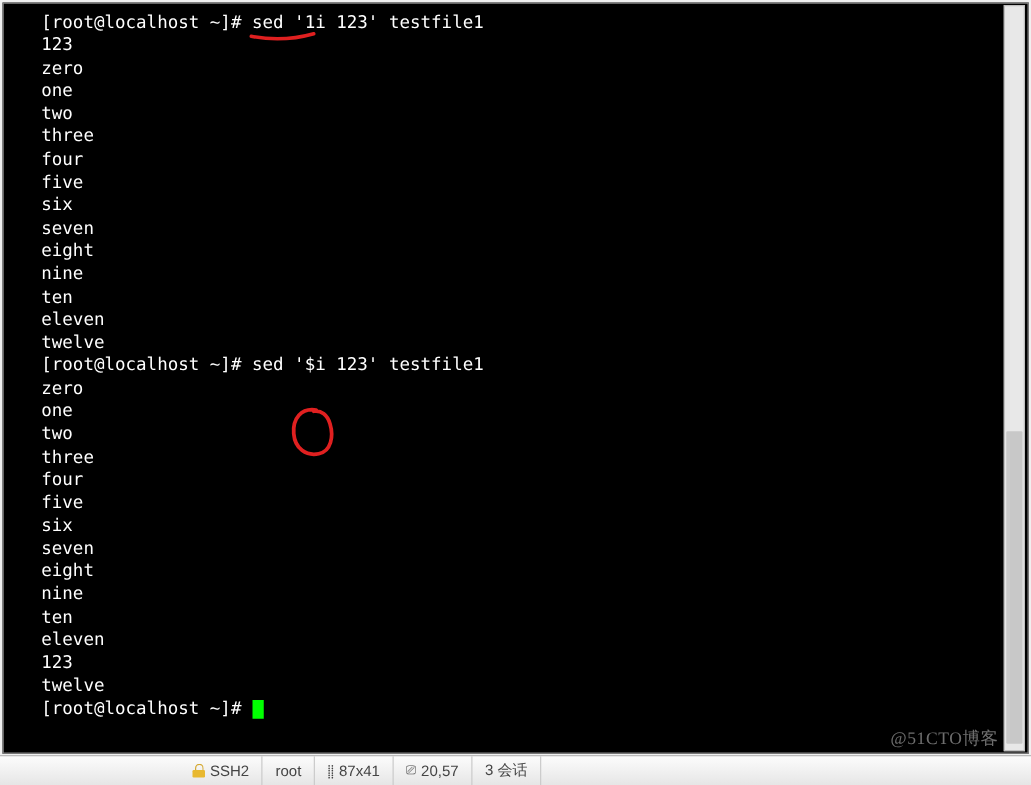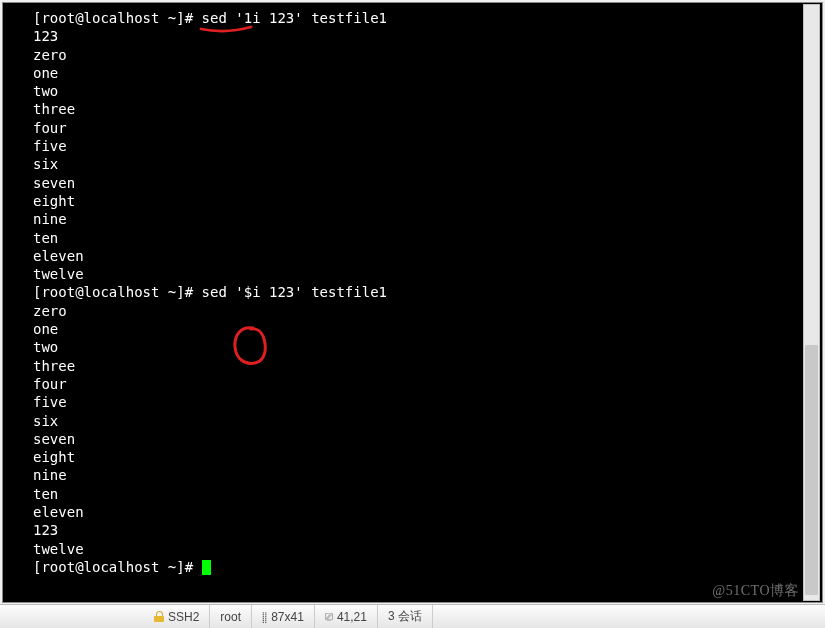--- a/index.html
+++ b/index.html
@@ -191,16 +191,16 @@
     <span class="lock-icon"></span>
     <span>SSH2</span>
   </div>
   <div class="status-seg">root</div>
   <div class="status-seg">
     <span style="font-size:10px">⸽⸽</span>
     <span>87x41</span>
   </div>
   <div class="status-seg">
     <span style="font-size:10px">⎚</span>
-    <span>41,21</span>
+    <span>20,57</span>
   </div>
   <div class="status-seg">3 会话</div>
 </div>
 
 </body></html>

